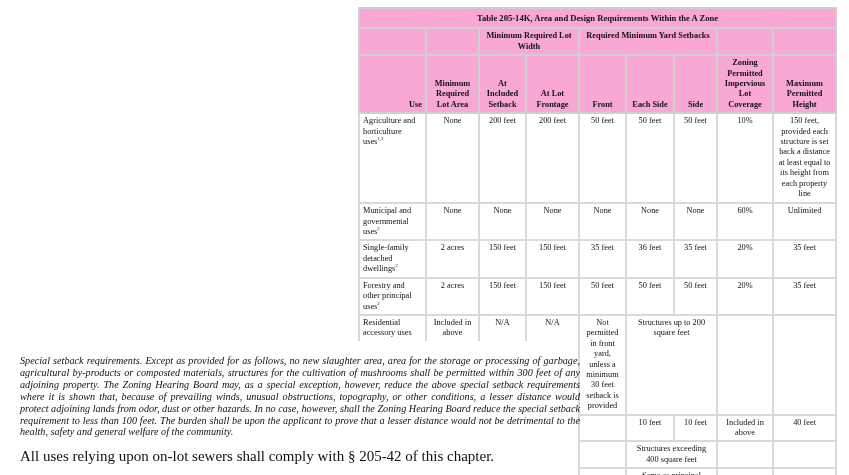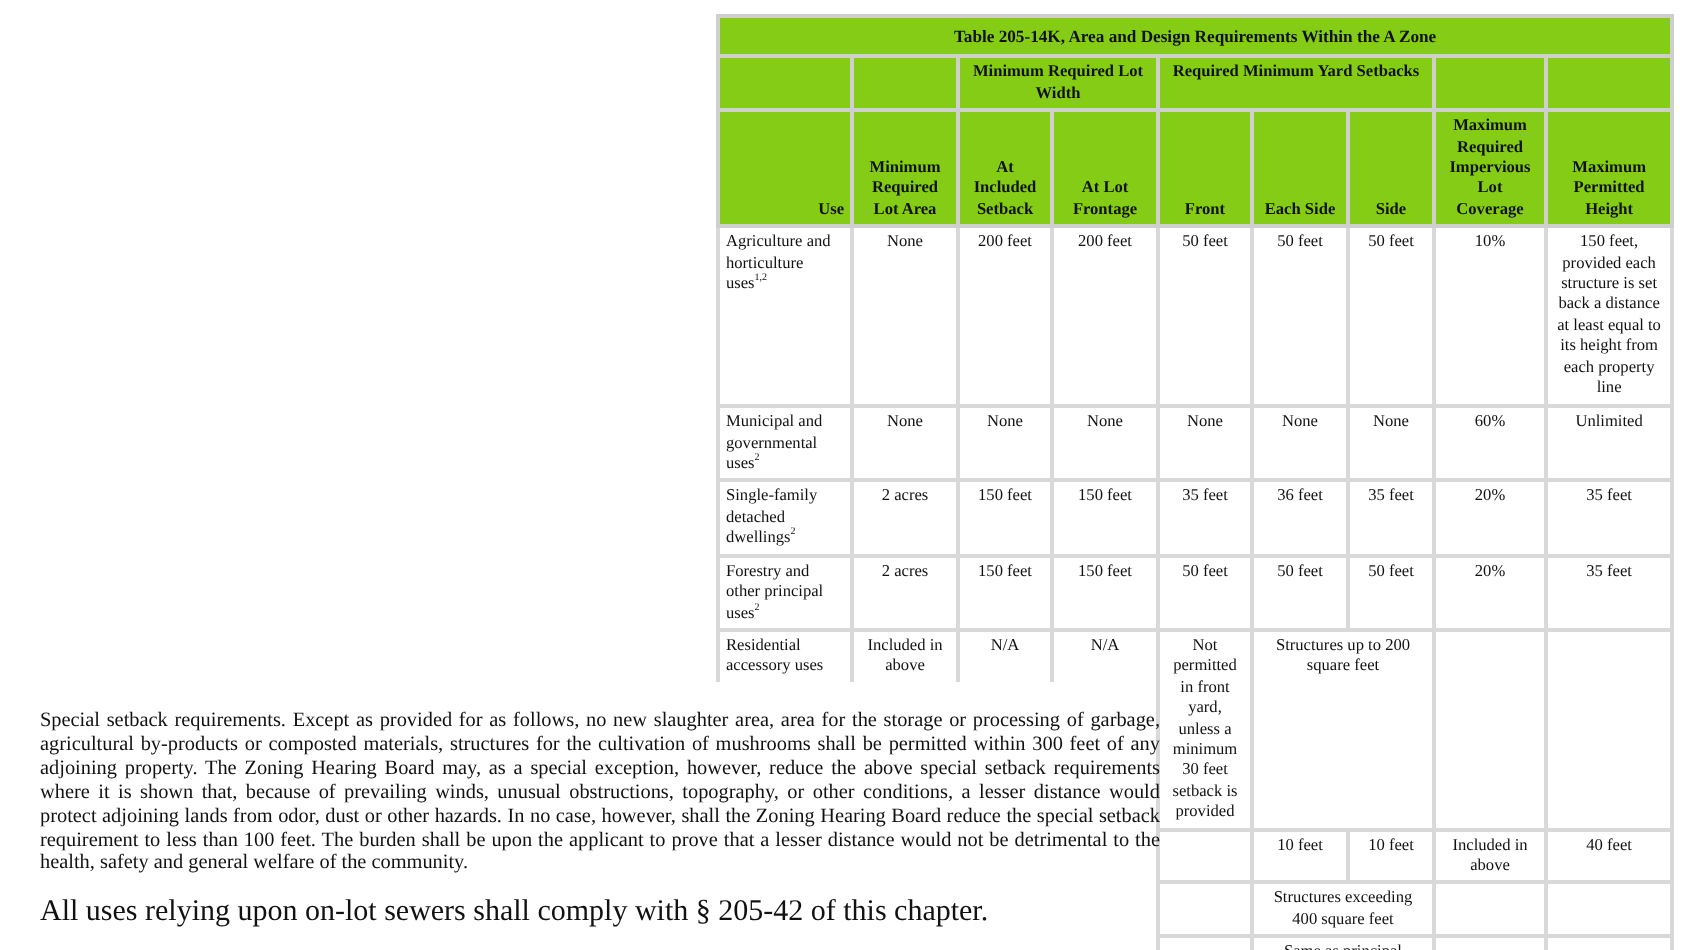--- a/index.html
+++ b/index.html
@@ -1,28 +1,28 @@
 <!DOCTYPE html>
 <html><head>
 <meta charset="utf-8">
 <style>
   html, body { margin:0; padding:0; background:#ffffff; }
   body { width:849px; height:475px; position:relative; overflow:hidden;
          font-family:"Liberation Serif", serif; color:#111; }
   .tbl { position:absolute; left:358px; top:7px; width:477px; border-collapse:collapse;
          table-layout:fixed; font-size:8.3px; line-height:10.4px; }
   .tbl td, .tbl th { border:2px solid #d9d9d9; padding:2px 3px; vertical-align:top; text-align:center; }
-  .tbl th { background:#84cc16; font-weight:bold; vertical-align:bottom; border-color:#cfcfcf; }
+  .tbl th { background:#f9a8d4; font-weight:bold; vertical-align:bottom; border-color:#cfcfcf; }
   .tbl th.title { vertical-align:middle; padding:4px 3px; font-size:8.6px; }
   .tbl th.use-h { text-align:right; }
   .tbl td.use { text-align:left; }
   .tbl sup { font-size:5px; line-height:0; }
   .overlay { position:absolute; left:0; top:341px; width:566px; height:134px; background:#ffffff; }
   .para { position:absolute; left:20px; top:355px; width:560px; font-size:10.2px; line-height:11.9px;
-          text-align:justify; margin:0; }
+          text-align:justify; margin:0;font-style:italic; }
   .para2 { position:absolute; left:20px; top:450px; font-size:15px; line-height:12px; margin:0; }
 </style>
 </head>
 <body>
 
 <table class="tbl">
   <colgroup>
     <col style="width:67px">
       <col style="width:53px">
       <col style="width:47px">
@@ -46,21 +46,21 @@
       <th></th>
     </tr>
     <tr>
       <th class="use-h">Use</th>
       <th>Minimum Required Lot Area</th>
       <th>At Included Setback</th>
       <th>At Lot Frontage</th>
       <th>Front</th>
       <th>Each Side</th>
       <th>Side</th>
-      <th>Maximum Required Impervious Lot Coverage</th>
+      <th>Zoning Permitted Impervious Lot Coverage</th>
       <th>Maximum Permitted Height</th>
     </tr>
   </thead>
   <tbody id="tbody">
     <tr style="height:90px">
       <td class="use"><span>Agriculture and horticulture uses</span><sup>1,2</sup></td>
       <td>None</td>
       <td>200 feet</td>
       <td>200 feet</td>
       <td>50 feet</td>

